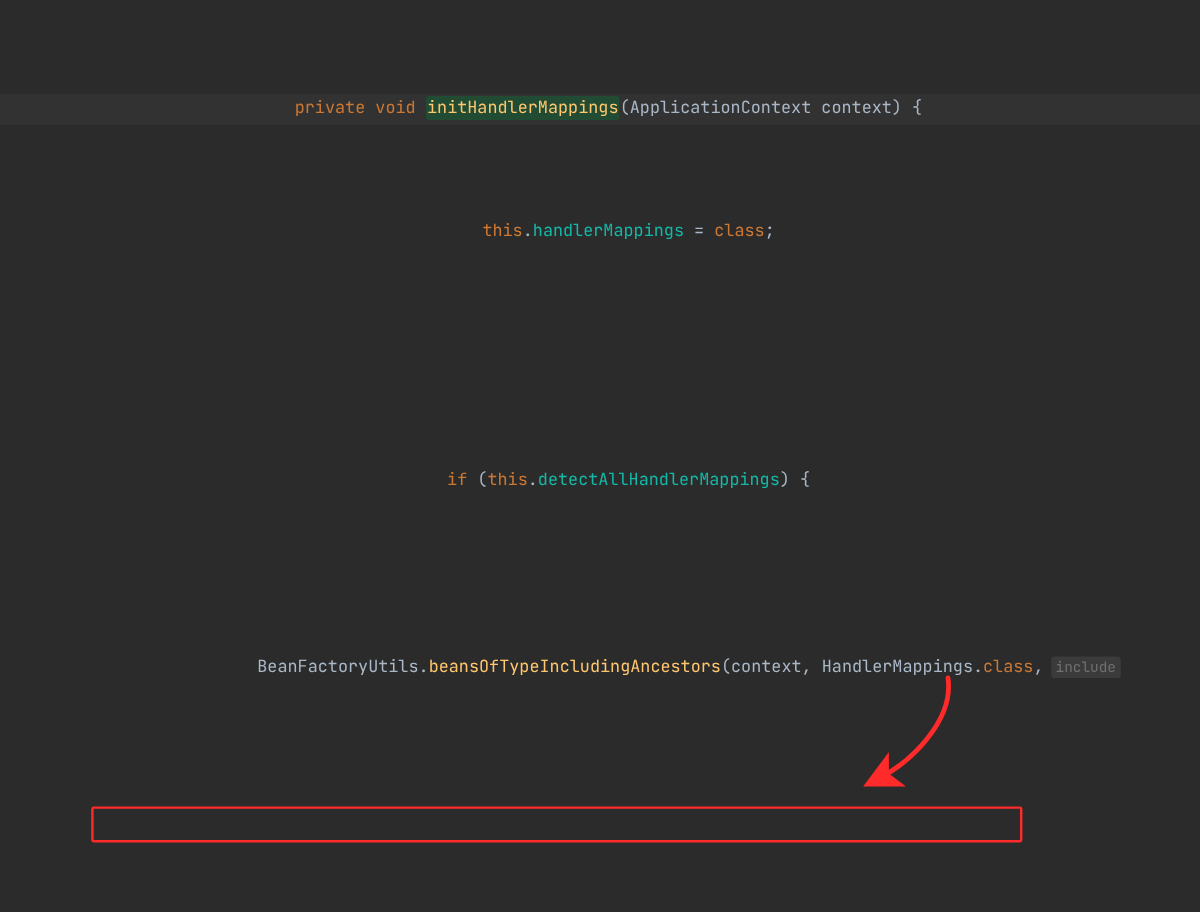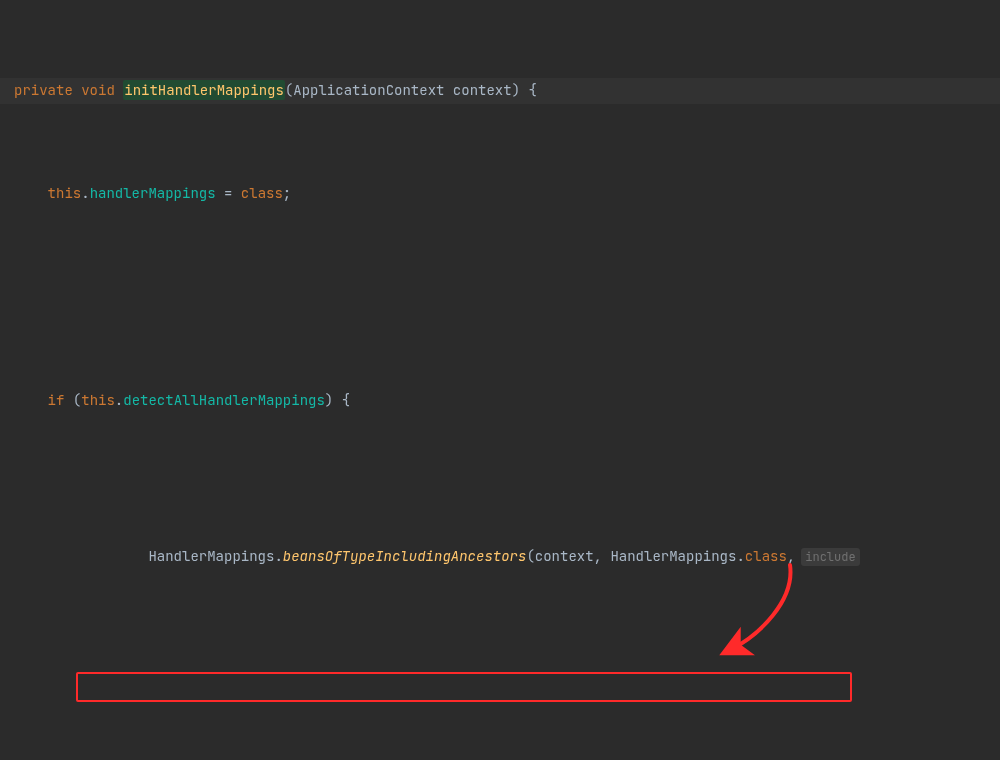--- a/index.html
+++ b/index.html
@@ -20,35 +20,36 @@
     padding: 0;
     box-sizing: border-box;
     white-space: pre;
     line-height: 1.85;
   }
   .line {
     height: 25.9px;
     display: flex;
     align-items: center;
     padding-left: 14px;
+    justify-content: center;
   }
   .hl-line {
     background: #323232;
   }
   .hl-method {
     background: #214b32;
     border-radius: 2px;
     padding: 1px 1px;
   }
   .kw      { color: #cc7832; }     
   .ident   { color: #a9b7c6; }     
   .method  { color: #ffc66d; }
   .field   { color: #14b8a6; }     
   .comment { color: #808080; }     
-  .italic  { font-style: italic; }
+  .italic  { }
   .hint    { color: #707070; background:#3b3b3b; border-radius:3px; padding:1px 4px; margin-left:6px; font-size:12px;}
 
   .highlight-box {
     position: absolute;
     border: 2px solid #ff2a2a;
     border-radius: 2px;
     pointer-events: none;
   }
 
   .arrow-svg {
@@ -71,21 +72,21 @@
 
   <div class="line"></div>
 
   <div class="line">
     <span>    <span class="kw">if</span><span> (</span><span class="kw">this</span><span>.</span><span class="field">detectAllHandlerMappings</span><span>) {</span></span>
   </div>
 
 
 
   <div class="line">
-    <span>                <span class="ident">HandlerMappings.</span><span class="method italic">beansOfTypeIncludingAncestors</span><span class="ident">(context, HandlerMappings.</span><span class="kw">class</span><span>,</span><span class="hint">include</span></span>
+    <span>                <span class="ident">BeanFactoryUtils.</span><span class="method italic">beansOfTypeIncludingAncestors</span><span class="ident">(context, HandlerMappings.</span><span class="kw">class</span><span>,</span><span class="hint">include</span></span>
   </div>
 
   
 
   
 
   
 
   
 

